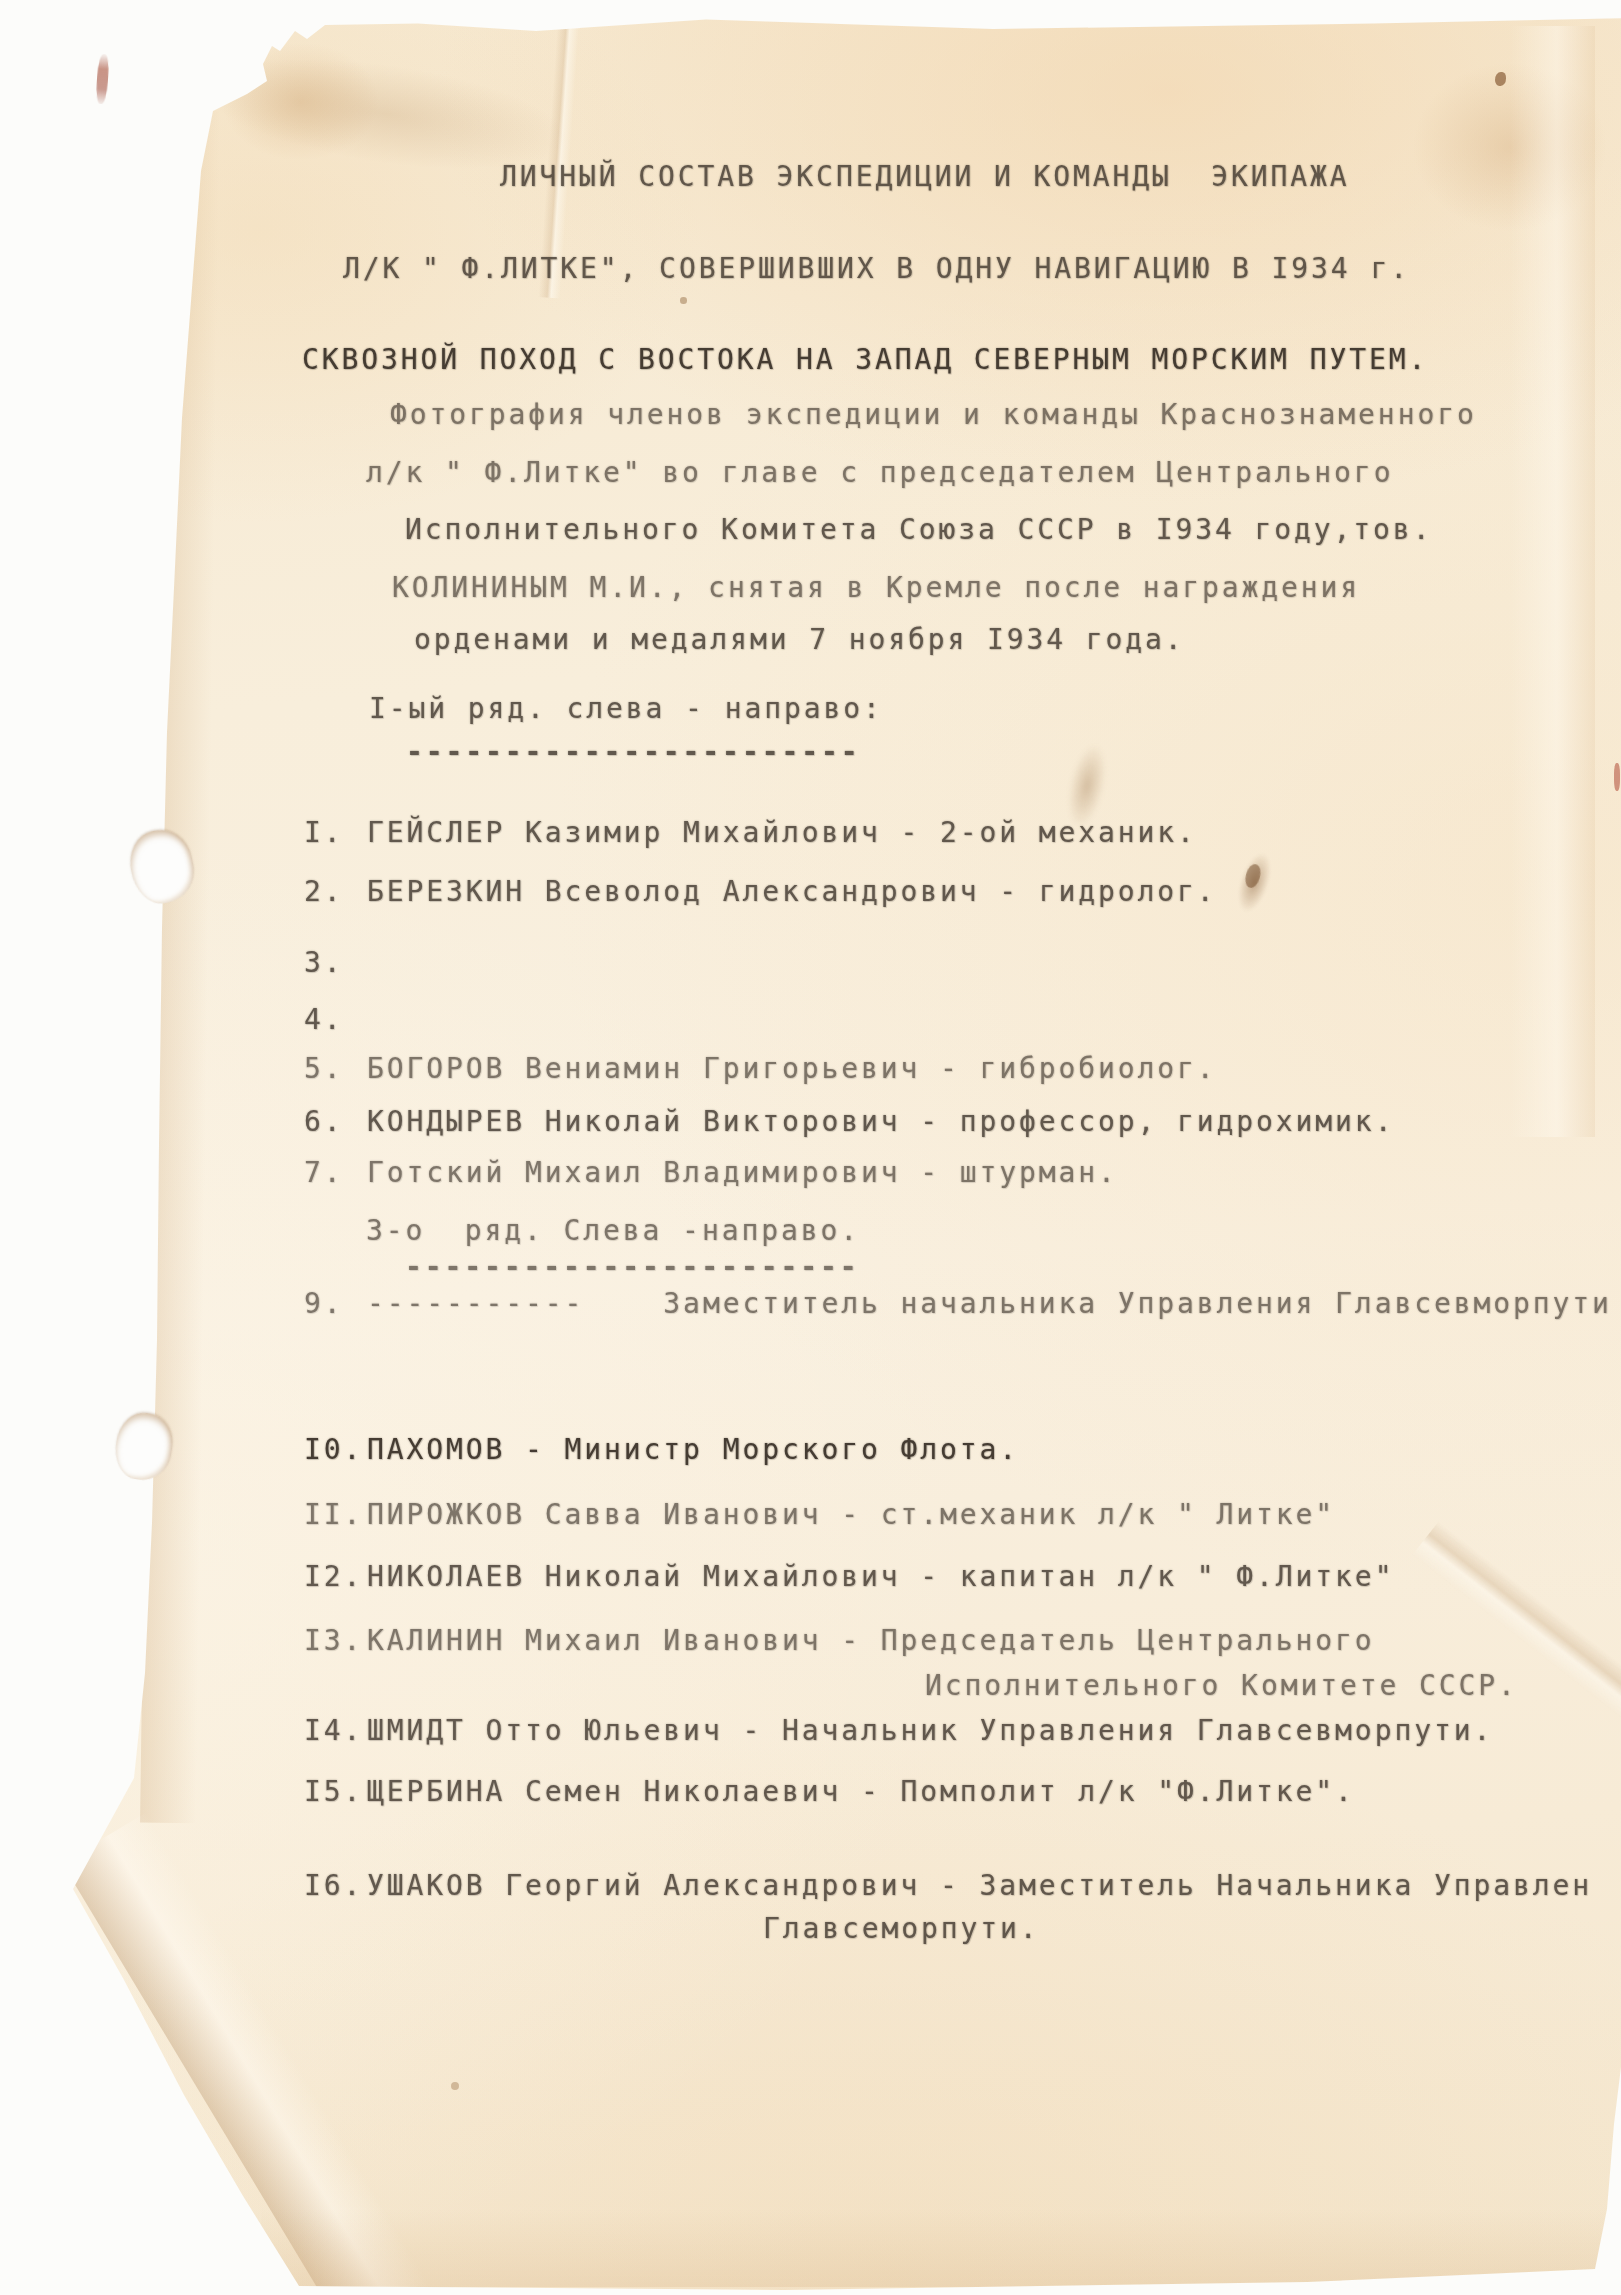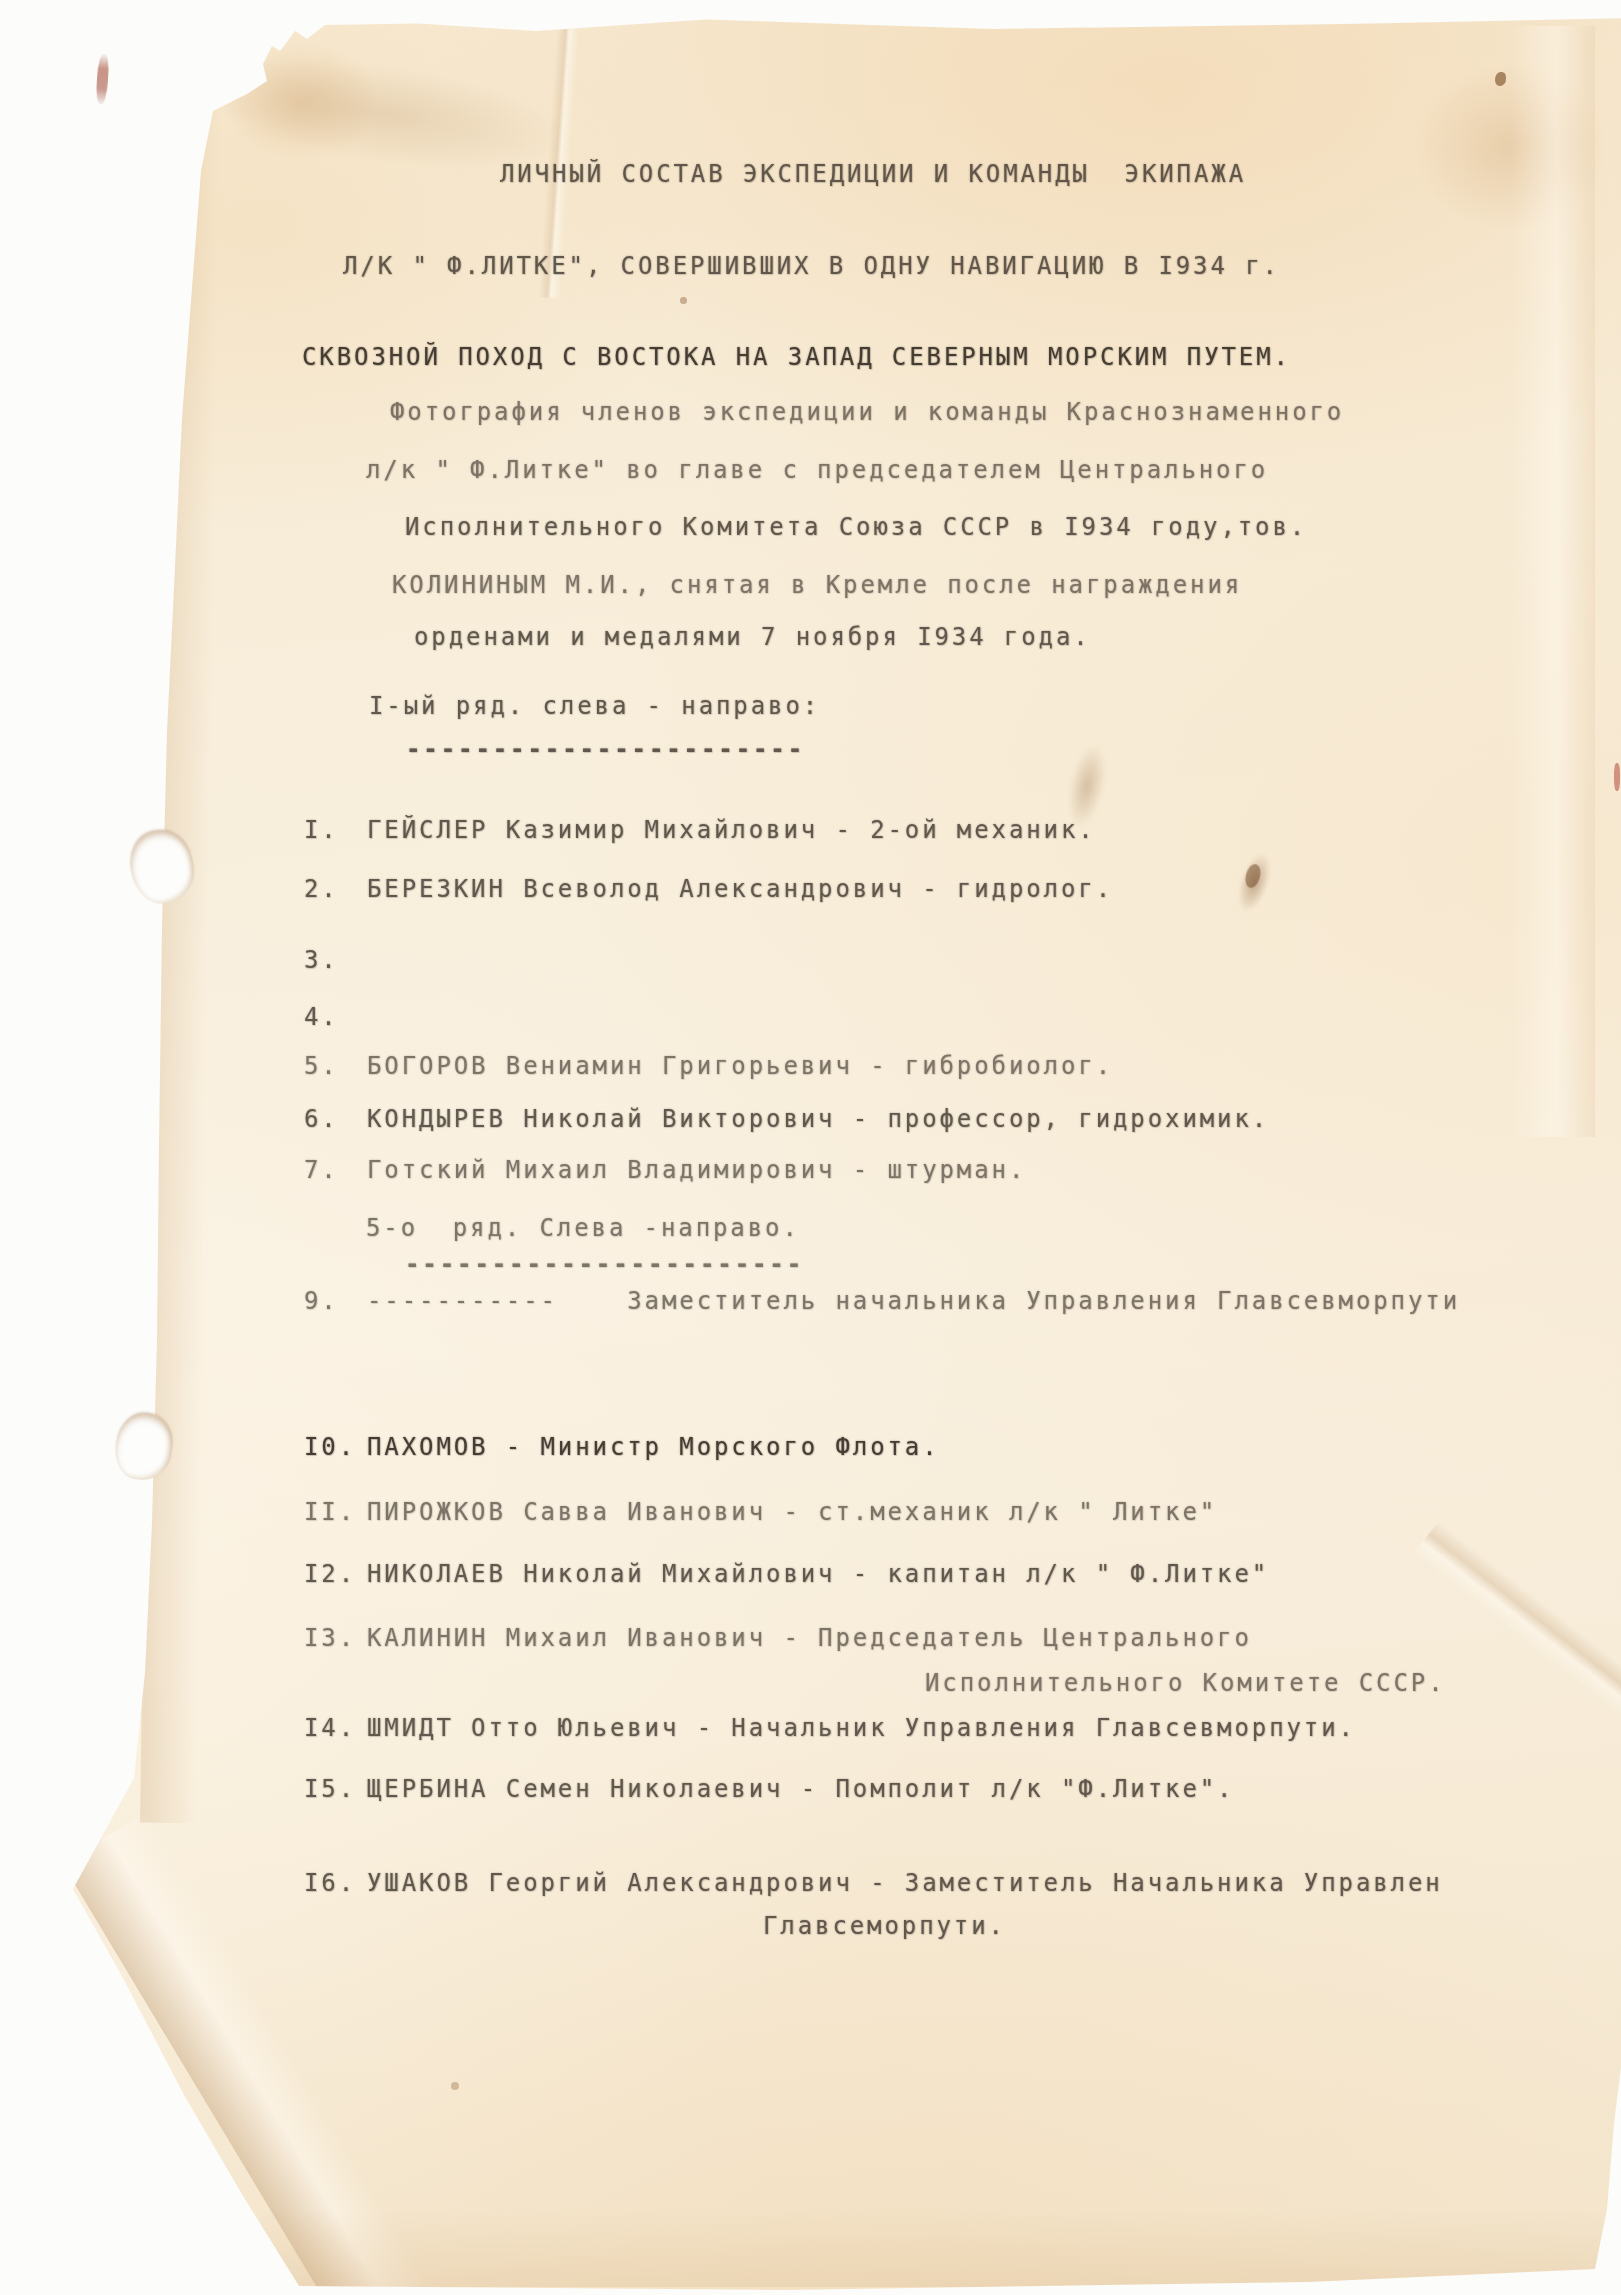--- a/index.html
+++ b/index.html
@@ -33,21 +33,21 @@
       linear-gradient(175deg, #f6e8cf 0%, #f8eedb 30%, #f9f0e0 55%, #f7ebd6 80%, #f4e6cd 100%);
     filter: drop-shadow(0 0 6.5px rgba(125,100,65,0.22));
   }
   
   .fx { position: absolute; pointer-events: none; }
   .round { border-radius: 50%; }
   
   .line {
     position: absolute;
     white-space: pre;
-    font-size: 24px;
+    font-size: 28px;
     line-height: 1.08;
     letter-spacing: 2.9px;
     color: #3c332a;
     text-shadow: 0 0 2px rgba(60,51,42,0.55), 1px 0.5px 0 rgba(60,51,42,0.14);
   }
   .num { display: inline-block; width: 63px; }
   .dash-row { font-weight: 700; }
   .t1 { opacity: 0.95; }
   .t2 { opacity: 0.80; }
   .t3 { opacity: 0.65; }
@@ -114,21 +114,21 @@
   <div class="line t2 dash-row" style="left:406px; top:737px;">-----------------------</div>
 
   <div class="line t2" style="left:304px; top:818px;"><span class="num">I.</span><span>ГЕЙСЛЕР Казимир Михайлович - 2-ой механик.</span></div>
   <div class="line t2" style="left:304px; top:877px;"><span class="num">2.</span><span>БЕРЕЗКИН Всеволод Александрович - гидролог.</span></div>
   <div class="line t2" style="left:304px; top:948px;"><span class="num">3.</span><span></span></div>
   <div class="line t2" style="left:304px; top:1005px;"><span class="num">4.</span><span></span></div>
   <div class="line t3" style="left:304px; top:1054px;"><span class="num">5.</span><span>БОГОРОВ Вениамин Григорьевич - гибробиолог.</span></div>
   <div class="line t2" style="left:304px; top:1107px;"><span class="num">6.</span><span>КОНДЫРЕВ Николай Викторович - профессор, гидрохимик.</span></div>
   <div class="line t3" style="left:304px; top:1158px;"><span class="num">7.</span><span>Готский Михаил Владимирович - штурман.</span></div>
 
-  <div class="line t3" style="left:366px; top:1216px;">5-о  ряд. Слева -направо.</div>
+  <div class="line t3" style="left:366px; top:1216px;">3-о  ряд. Слева -направо.</div>
   <div class="line t3 dash-row" style="left:405px; top:1252px;">-----------------------</div>
 
   <div class="line t3" style="left:304px; top:1289px;"><span class="num">9.</span><span>-----------    Заместитель начальника Управления Главсевморпути</span></div>
   <div class="line t1" style="left:304px; top:1435px;"><span class="num">I0.</span><span>ПАХОМОВ - Министр Морского Флота.</span></div>
   <div class="line t3" style="left:304px; top:1500px;"><span class="num">II.</span><span>ПИРОЖКОВ Савва Иванович - ст.механик л/к " Литке"</span></div>
   <div class="line t2" style="left:304px; top:1562px;"><span class="num">I2.</span><span>НИКОЛАЕВ Николай Михайлович - капитан л/к " Ф.Литке"</span></div>
   <div class="line t3" style="left:304px; top:1626px;"><span class="num">I3.</span><span>КАЛИНИН Михаил Иванович - Председатель Центрального</span></div>
   <div class="line t3" style="left:925px; top:1657px;margin-top:14px;">Исполнительного Комитете СССР.</div>
   <div class="line t2" style="left:304px; top:1716px;"><span class="num">I4.</span><span>ШМИДТ Отто Юльевич - Начальник Управления Главсевморпути.</span></div>
   <div class="line t2" style="left:304px; top:1777px;"><span class="num">I5.</span><span>ЩЕРБИНА Семен Николаевич - Помполит л/к "Ф.Литке".</span></div>

